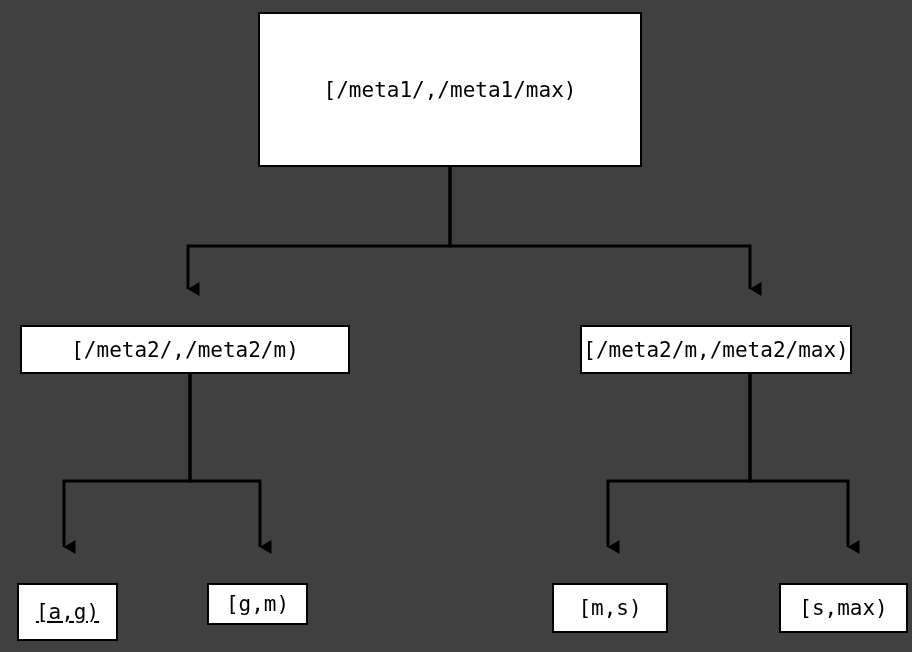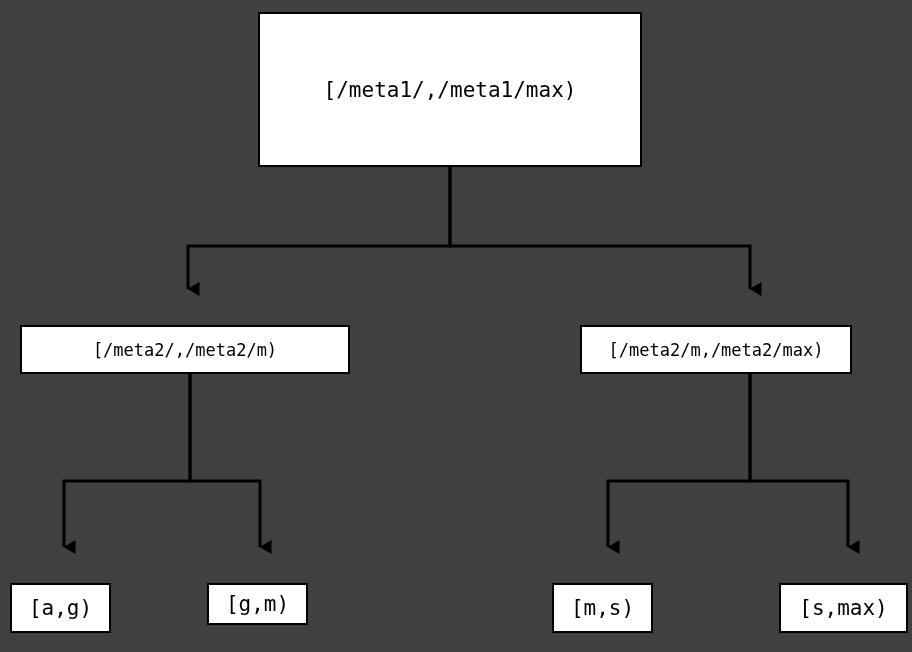--- a/index.html
+++ b/index.html
@@ -36,21 +36,21 @@
     justify-content: center;
     text-align: center;
   }
   .node-label {
     font-family: "DejaVu Sans Mono", monospace;
     color: #000000;
     white-space: pre;
     letter-spacing: 0px;
   }
   .level-root .node-label { font-size: 21px; }
-  .level-mid  .node-label { font-size: 17px; }
+  .level-mid  .node-label { font-size: 21px; }
   .level-leaf .node-label { font-size: 21px; }
 </style>
 </head>
 <body>
 
 <div id="diagram-root">
 
   <svg id="edge-layer" viewBox="0 0 912 652" width="912" height="652" xmlns="http://www.w3.org/2000/svg">
     <defs>
       <marker id="arrow-down" viewBox="0 0 14 12" refX="7" refY="11.5" markerWidth="14" markerHeight="12" markerUnits="userSpaceOnUse" orient="auto-start-reverse">
@@ -85,29 +85,29 @@
   </div>
 
   <div class="node-box level-mid" style="left:20px; top:325px; width:330px; height:49px;">
     <span class="node-label">[/meta2/,/meta2/m)</span>
   </div>
 
   <div class="node-box level-mid" style="left:580px; top:325px; width:272px; height:49px;">
     <span class="node-label">[/meta2/m,/meta2/max)</span>
   </div>
 
-  <div class="node-box level-leaf" style="left:10px; top:583px; width:101px; height:50px;">
+  <div class="node-box level-leaf" style="left:17px; top:583px; width:101px; height:58px;text-decoration:underline;">
     <span class="node-label">[a,g)</span>
   </div>
 
   <div class="node-box level-leaf" style="left:207px; top:583px; width:101px; height:42px;">
     <span class="node-label">[g,m)</span>
   </div>
 
-  <div class="node-box level-leaf" style="left:552px; top:583px; width:101px; height:50px;">
+  <div class="node-box level-leaf" style="left:552px; top:583px; width:116px; height:50px;">
     <span class="node-label">[m,s)</span>
   </div>
 
   <div class="node-box level-leaf" style="left:779px; top:583px; width:129px; height:50px;">
     <span class="node-label">[s,max)</span>
   </div>
 
 </div>
 
 </body></html>

